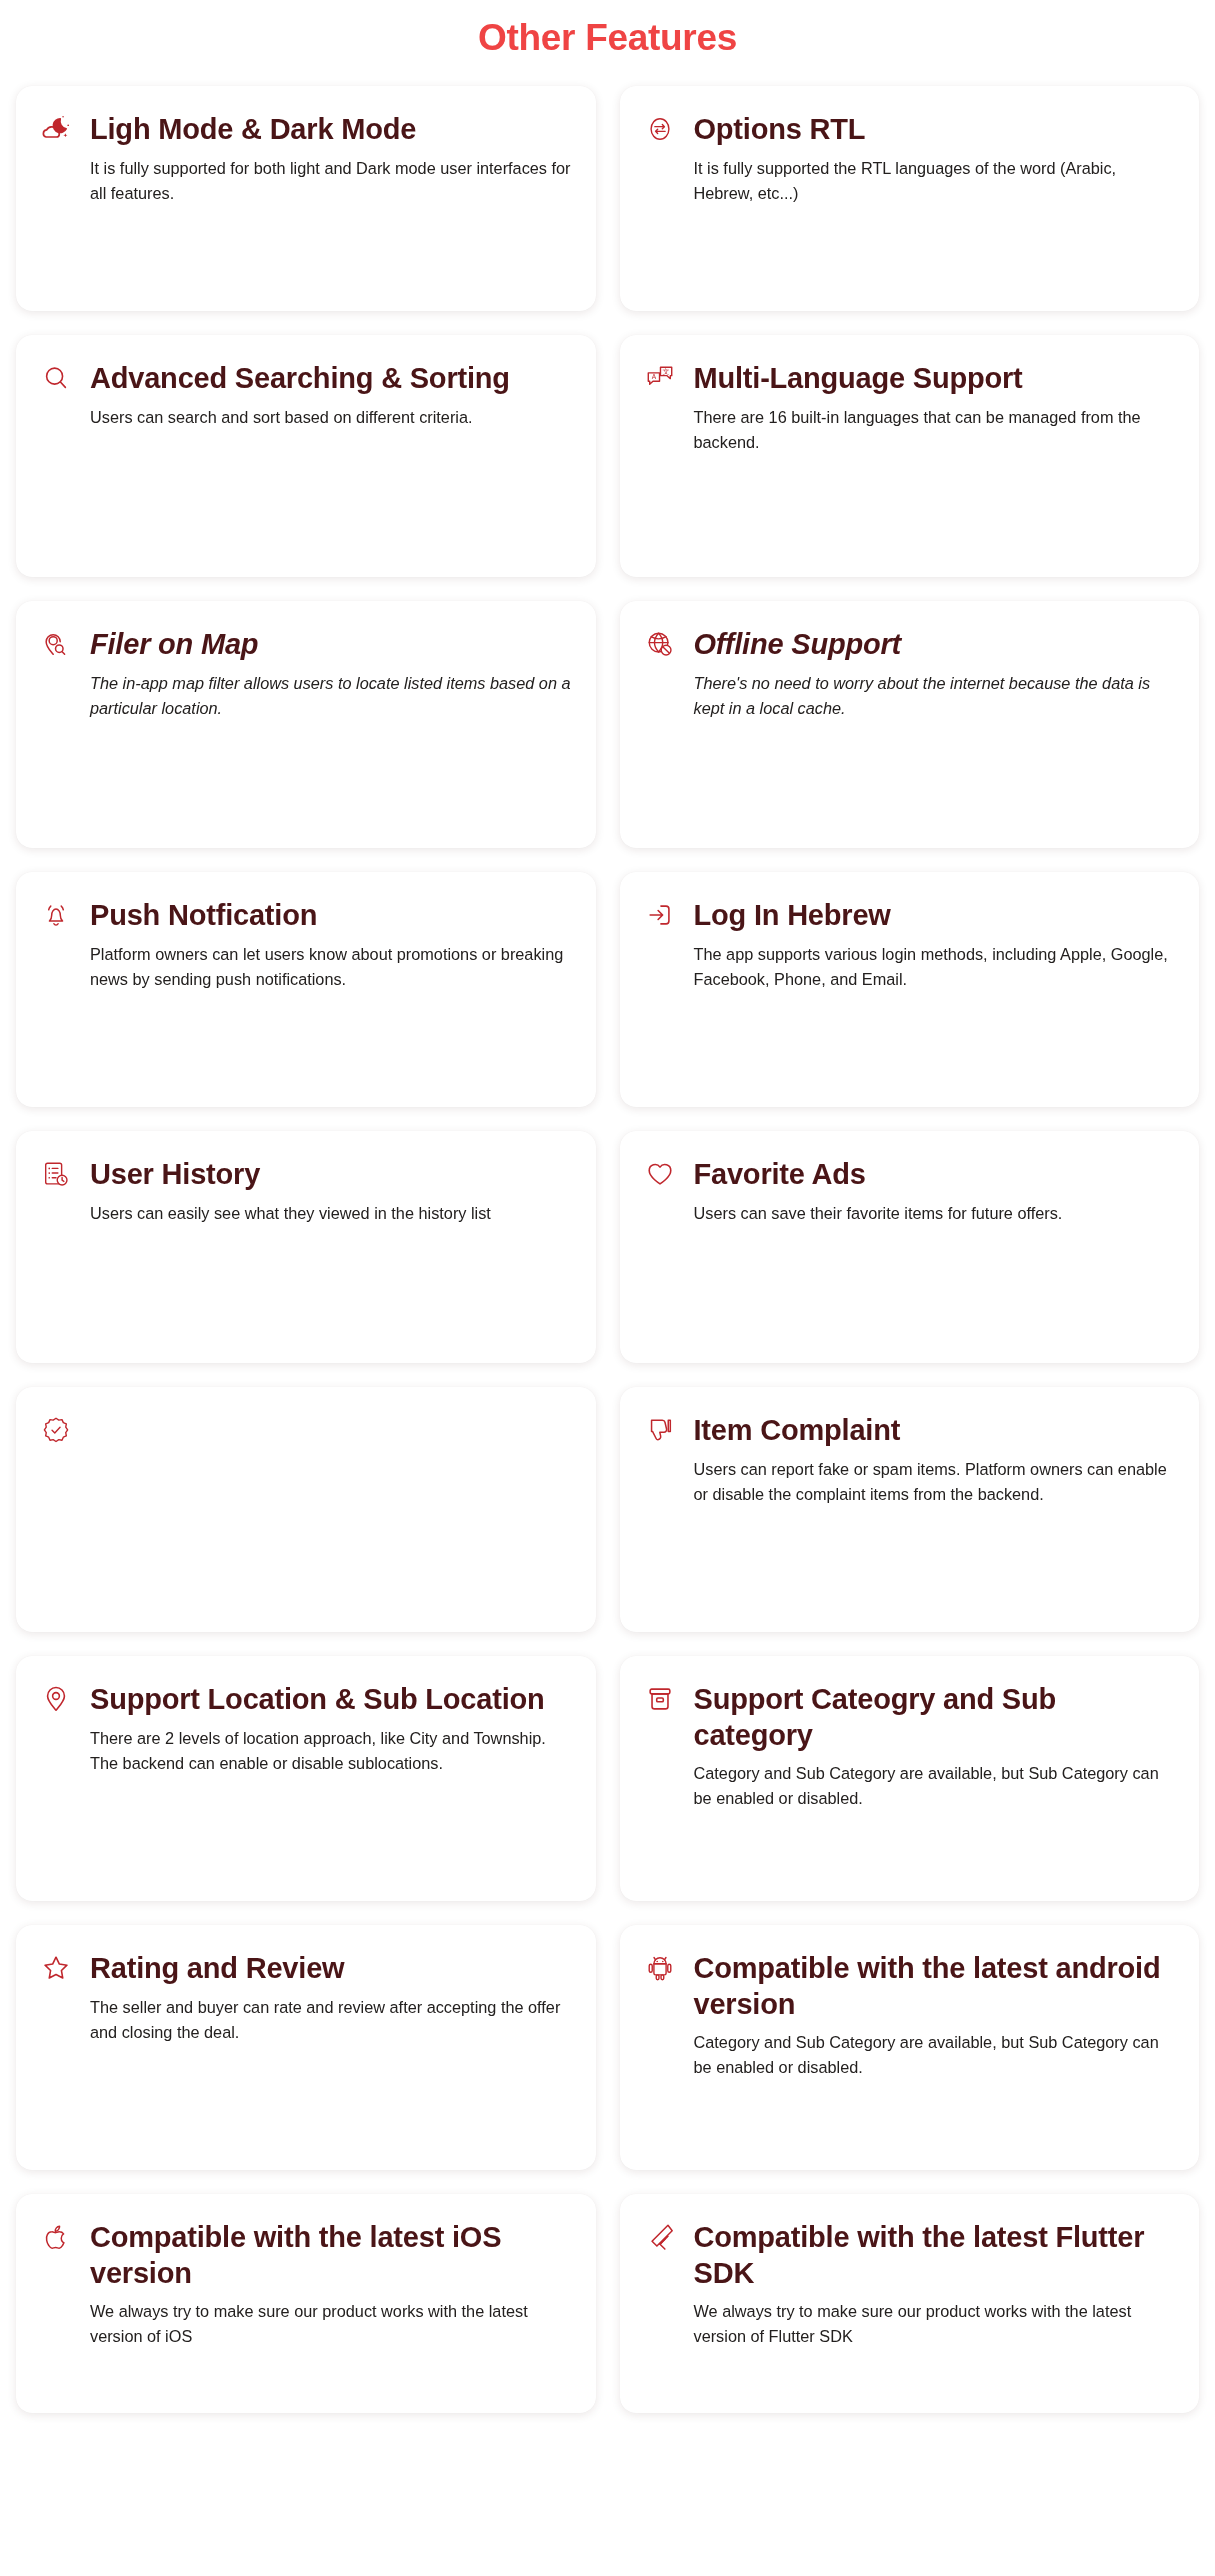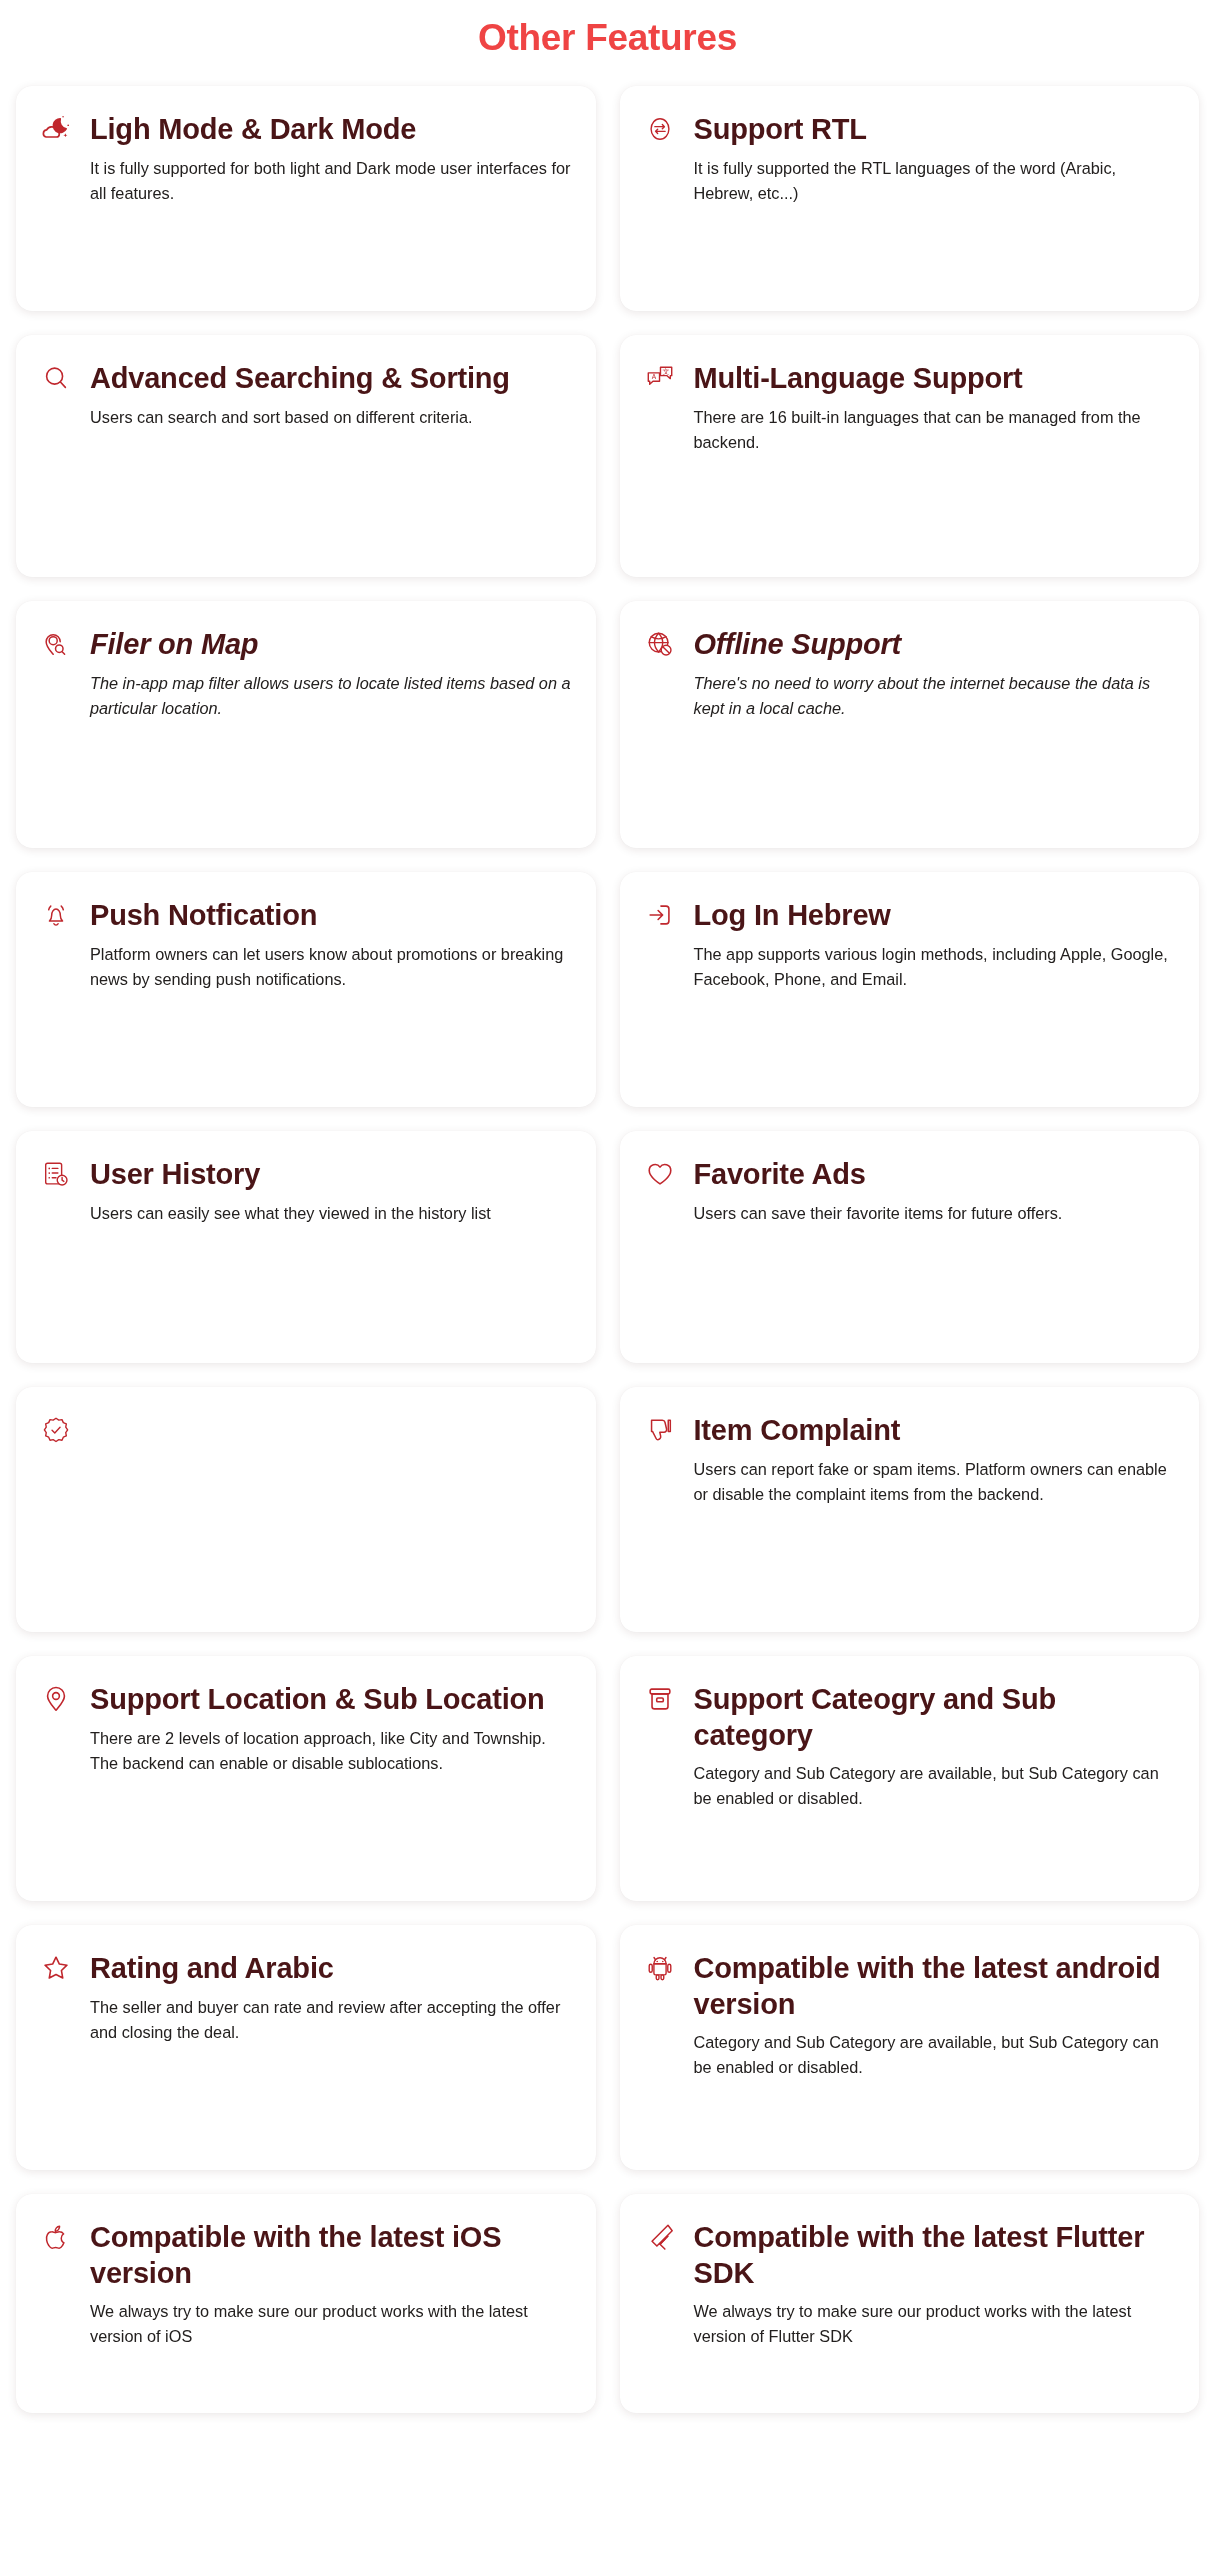--- a/index.html
+++ b/index.html
@@ -107,21 +107,21 @@
 
     <div class="card r1">
       <div class="card-icon">
         <svg viewBox="0 0 32 32" fill="none" stroke="#c0272d" stroke-width="1.5" stroke-linecap="round" stroke-linejoin="round">
           <ellipse cx="16" cy="16" rx="9.5" ry="11"></ellipse>
           <path d="M10.5 13.5h10M18.5 11.3l2.2 2.2-2.2 2.2"></path>
           <path d="M21.5 18.5h-10M13.5 16.3l-2.2 2.2 2.2 2.2"></path>
         </svg>
       </div>
       <div class="card-body">
-        <div class="card-title">Support RTL</div>
+        <div class="card-title">Options RTL</div>
         <div class="card-desc">It is fully supported the RTL languages of the word (Arabic, Hebrew, etc...)</div>
       </div>
     </div>
 
     <div class="card r2">
       <div class="card-icon">
         <svg viewBox="0 0 32 32" fill="none" stroke="#c0272d" stroke-width="1.7" stroke-linecap="round" stroke-linejoin="round">
           <circle cx="14.5" cy="14" r="8.5"></circle>
           <path d="M20.7 20.3l5.3 5.7"></path>
         </svg>
@@ -285,21 +285,21 @@
       </div>
     </div>
 
     <div class="card r8">
       <div class="card-icon">
         <svg viewBox="0 0 32 32" fill="none" stroke="#c0272d" stroke-width="1.7" stroke-linecap="round" stroke-linejoin="round">
           <path d="M16 4.5l3.6 7.3 8.1 1.2-5.9 5.7 1.4 8-7.2-3.8-7.2 3.8 1.4-8-5.9-5.7 8.1-1.2z"></path>
         </svg>
       </div>
       <div class="card-body">
-        <div class="card-title">Rating and Arabic</div>
+        <div class="card-title">Rating and Review</div>
         <div class="card-desc">The seller and buyer can rate and review after accepting the offer and closing the deal.</div>
       </div>
     </div>
 
     <div class="card r8">
       <div class="card-icon">
         <svg viewBox="0 0 32 32" fill="none" stroke="#c0272d" stroke-width="1.5" stroke-linecap="round" stroke-linejoin="round">
           <path d="M9.5 11.5a6.5 6.5 0 0 1 13 0z"></path>
           <path d="M9.5 11.5h13v10.2a1.6 1.6 0 0 1-1.6 1.6H11.1a1.6 1.6 0 0 1-1.6-1.6z"></path>
           <path d="M11.2 7.2L9.6 4.8M20.8 7.2l1.6-2.4"></path>

